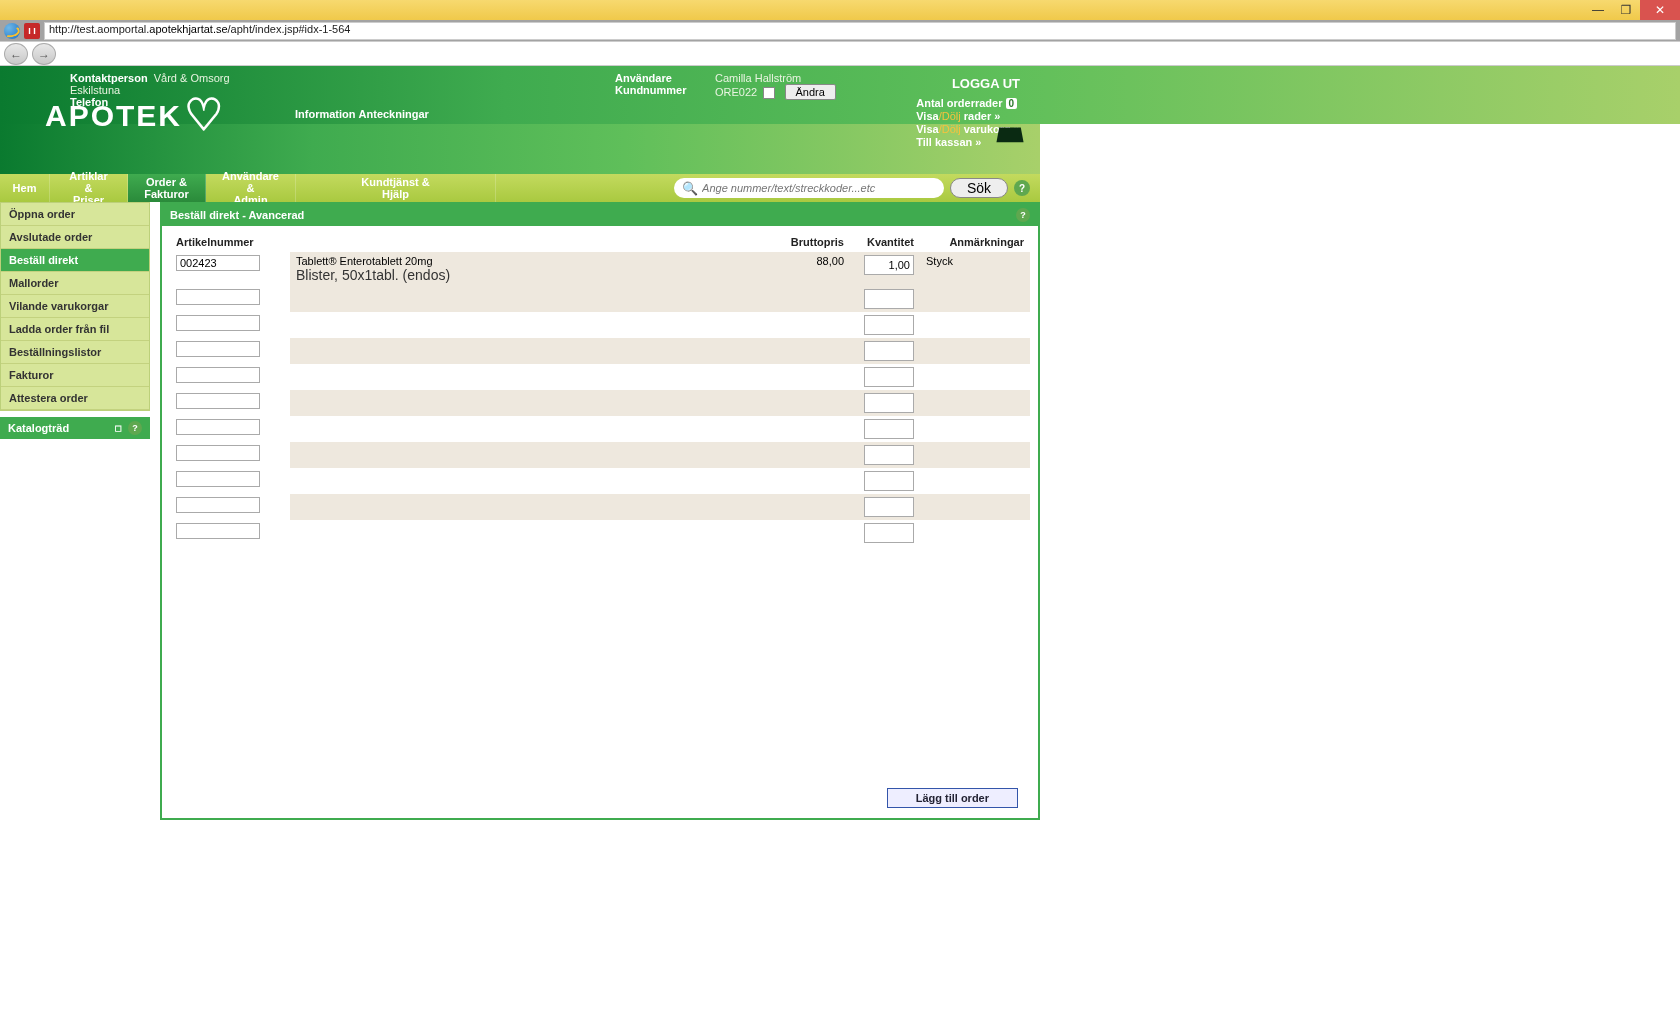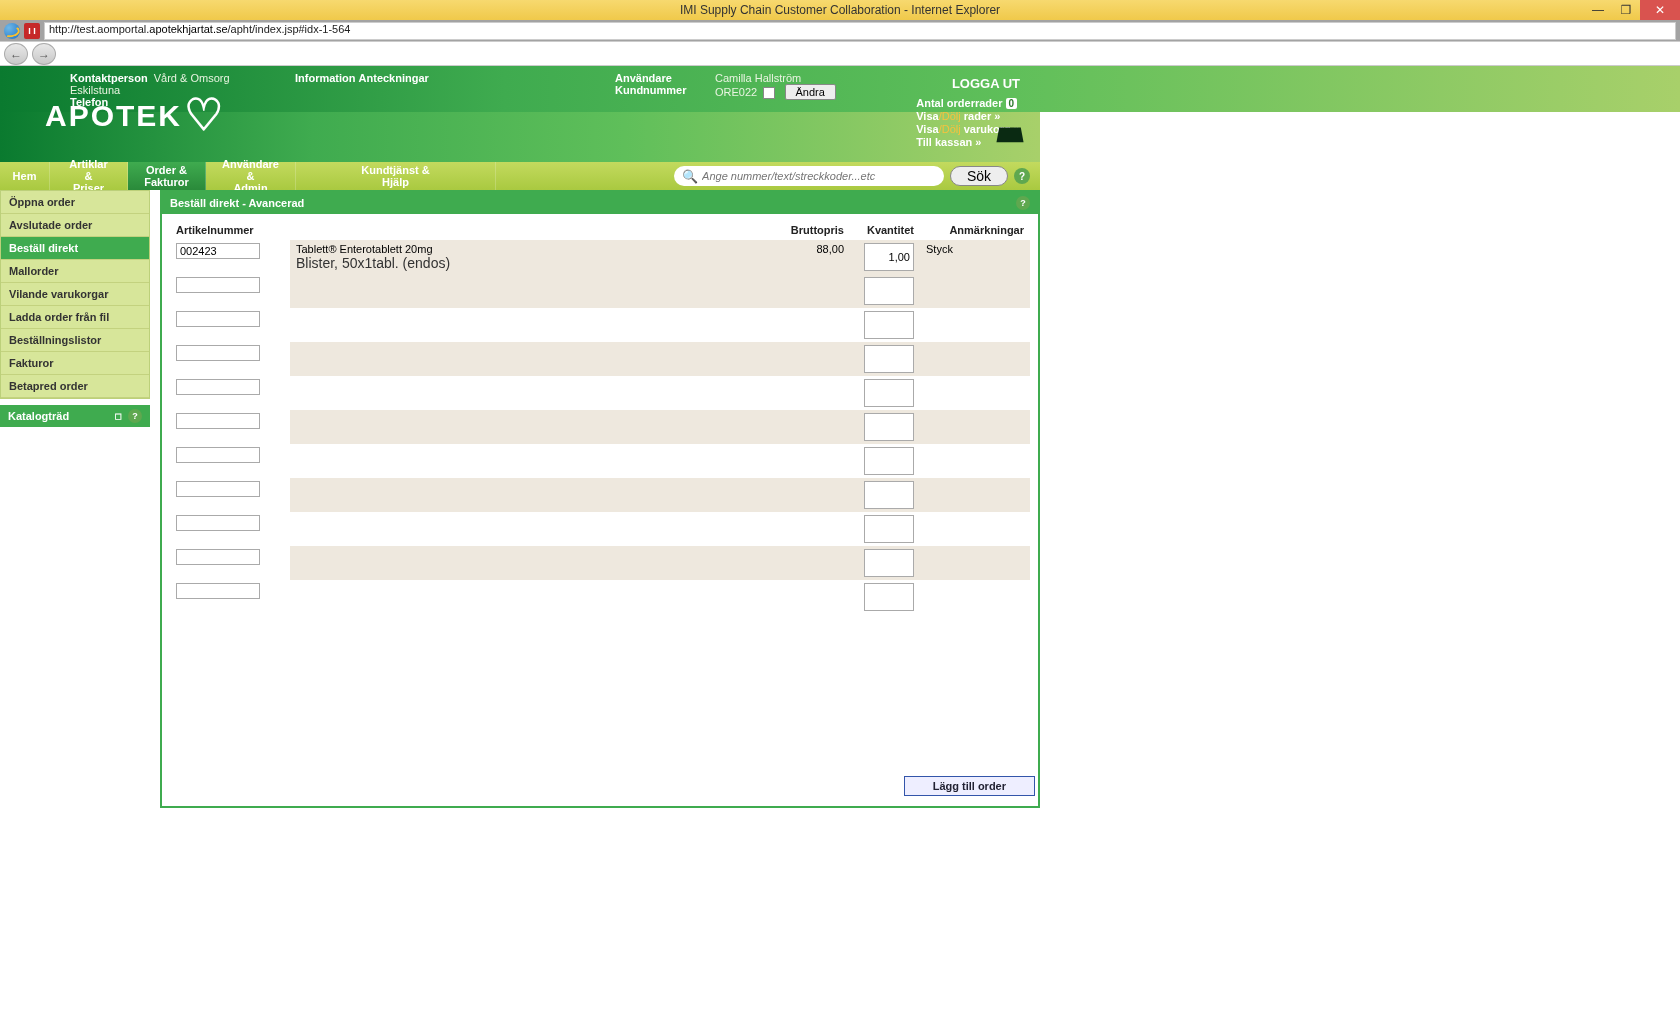--- a/index.html
+++ b/index.html
@@ -70,33 +70,32 @@
 .panel-head .sp{flex:1;}
 .panel-body { padding:6px 8px; flex:1;}
 
 .tbl { width:100%; border-collapse:collapse; }
 .tbl th { text-align:left; font-size:11px; font-weight:bold; padding:4px 6px; color:#222;}
 .tbl th.r, .tbl td.r { text-align:right; }
 .tbl td { font-size:11px; padding:3px 6px; vertical-align:top;}
 .tbl tr.odd td { background:#eee8de; }
 .tbl tr.odd td:first-child, .tbl tr.even td:first-child { background:transparent;}
 .tbl input.art { width:84px; border:1px solid #aaa; height:16px; font-size:11px; padding:0 3px;}
-.tbl input.qty { width:50px; border:1px solid #aaa; height:28px; font-size:11px; padding:0 3px; text-align:right;}
+.tbl input.qty { width:50px; border:1px solid #aaa; height:20px; font-size:11px; padding:0 3px; text-align:right;}
 .desc2 { color:#333; font-size:14px; }
 
-.footer-row { padding:10px 3px; text-align:right; }
+.footer-row { padding:10px 20px; text-align:right; }
 .add-btn { background:#eef; border:1px solid #3355aa; padding:3px 28px; font-size:11px; font-weight:bold; cursor:pointer; color:#223; }
 
 .url .bold { font-weight:normal; color:#000;}
 </style>
 </head>
 <body>
 
 <div class="titlebar">
-  <div class="titlebar-title">IMI Supply Chain Customer Collaboration - Internet Explorer</div>
   <div class="titlebar-controls">
     <div class="tb-btn">—</div>
     <div class="tb-btn">❐</div>
     <div class="tb-btn close">✕</div>
   </div>
 </div>
 
 <div class="addressbar">
   <span class="ie-icon"></span>
   <span class="stop-icon">I I</span>
@@ -109,21 +108,21 @@
   <div class="nav-btn">←</div>
   <div class="nav-btn">→</div>
 </div>
 
 <div class="header">
   <div class="header-inner">
     <div class="header-col" style="width:225px;">
       <div><span class="header-label">Kontaktperson</span>&nbsp;&nbsp;<span class="header-val">Vård &amp; Omsorg Eskilstuna</span></div>
       <div><span class="header-label">Telefon</span></div>
     </div>
-    <div class="header-col" style="width:200px;">
+    <div class="header-col" style="width:200px;margin-top:36px;">
       <div class="header-label">Information</div>
       <div class="header-label">Anteckningar</div>
     </div>
     <div class="header-col" style="width:100px; margin-left:120px;">
       <div class="header-label">Användare</div>
       <div class="header-label">Kundnummer</div>
     </div>
     <div class="header-col" style="width:160px;">
       <div class="header-val">Camilla Hallström</div>
       <div>
@@ -177,21 +176,21 @@
   <div class="sidebar">
     <div class="side-list" id="side-list">
         <div class="side-item">Öppna order</div>
         <div class="side-item">Avslutade order</div>
         <div class="side-item active">Beställ direkt</div>
         <div class="side-item">Mallorder</div>
         <div class="side-item">Vilande varukorgar</div>
         <div class="side-item">Ladda order från fil</div>
         <div class="side-item">Beställningslistor</div>
         <div class="side-item">Fakturor</div>
-        <div class="side-item">Betapred order</div>
+        <div class="side-item">Attestera order</div>
       </div>
     <div class="katalog-head">
       <span>Katalogträd</span>
       <span class="sp"></span>
       <span style="font-size:9px;">◻</span>&nbsp;&nbsp;
       <span class="help-circ" style="width:14px;height:14px;font-size:9px;">?</span>
     </div>
   </div>
 
   <div class="main">

